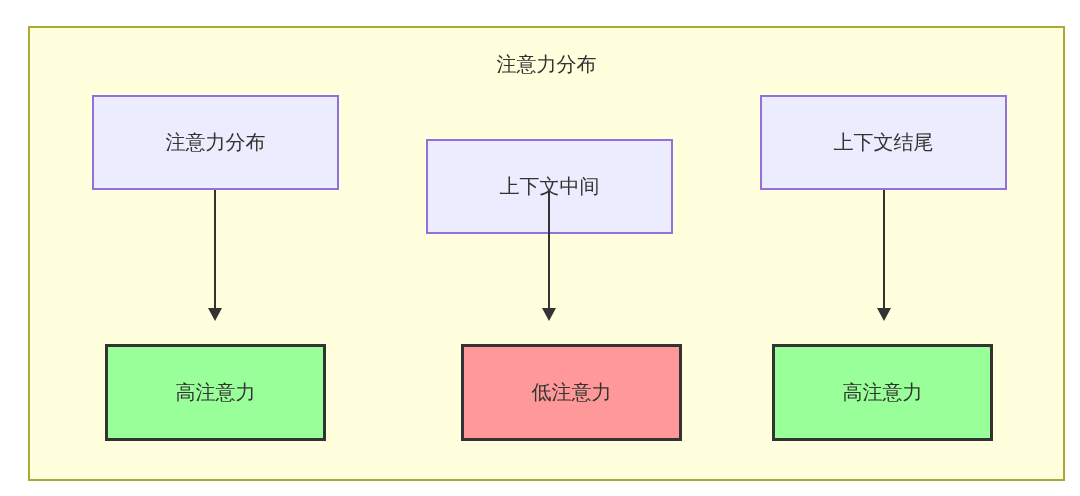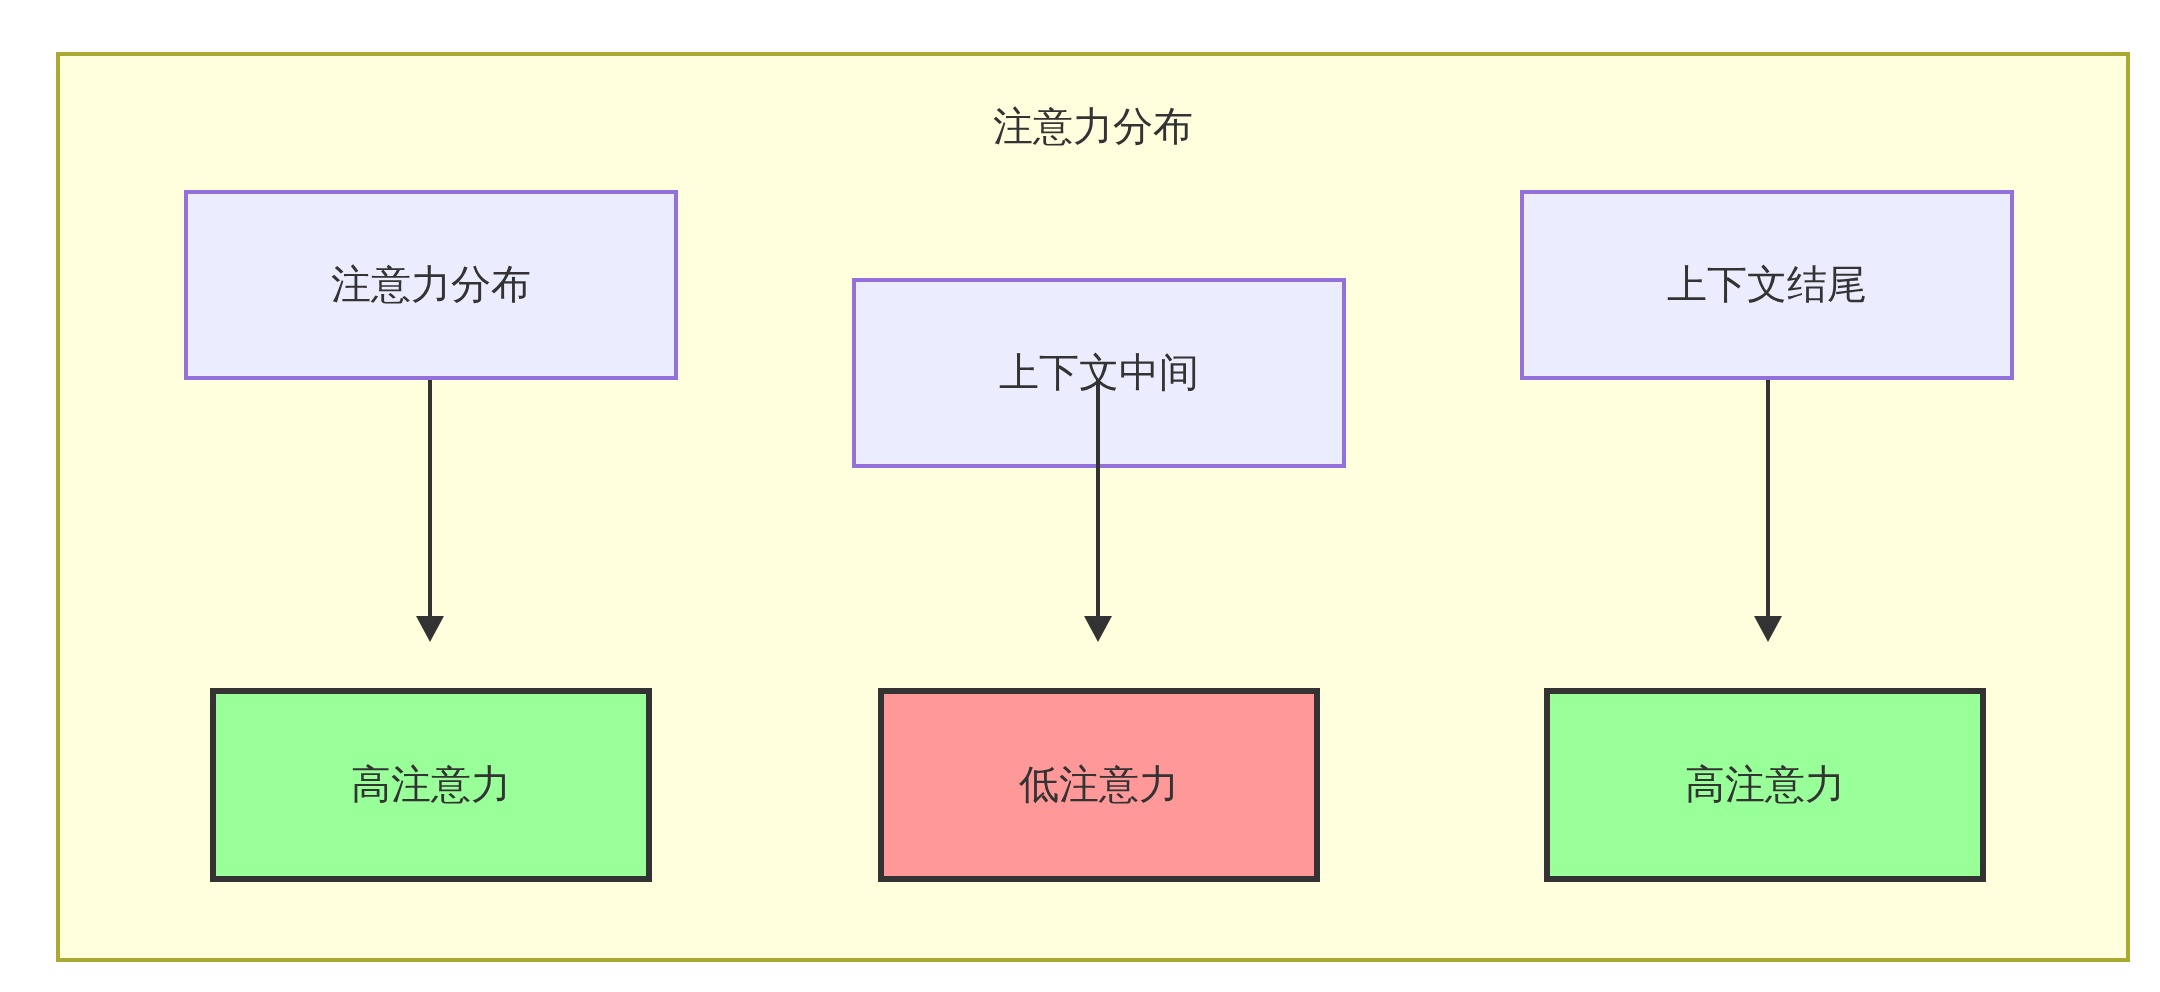--- a/index.html
+++ b/index.html
@@ -50,21 +50,21 @@
     top:293px;width:221px;height:97px;
     border:3px solid var(--bottom-node-border);
     margin-top:23px;
   }
   .node.high{background:var(--high-attention-bg);}
   .node.low{background:var(--low-attention-bg);}
   .top.c1{left:62px;}
   .top.c2{left:396px;margin-top:44px;}
   .top.c3{left:730px;}
   .bottom.c1{left:75px;}
-  .bottom.c2{left:409px;}
+  .bottom.c2{left:431px;}
   .bottom.c3{left:742px;}
   .arrow{
     position:absolute;top:162px;width:14px;height:131px;
   }
   .arrow.c1{left:178px;}
   .arrow.c2{left:512px;}
   .arrow.c3{left:847px;}
   .arrow::before{
     content:"";position:absolute;left:6px;top:0;width:2px;height:120px;
     background:var(--arrow);

